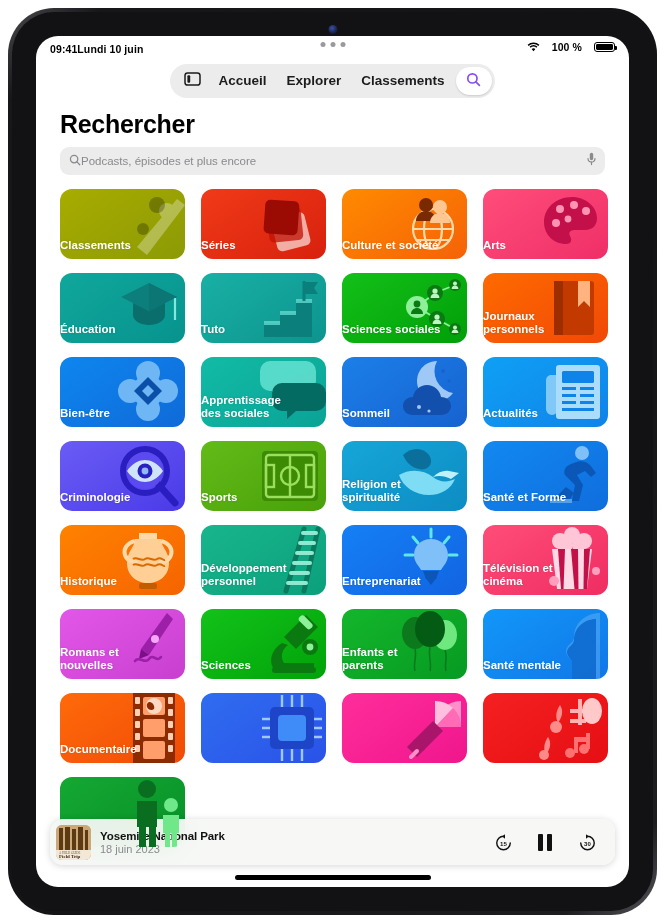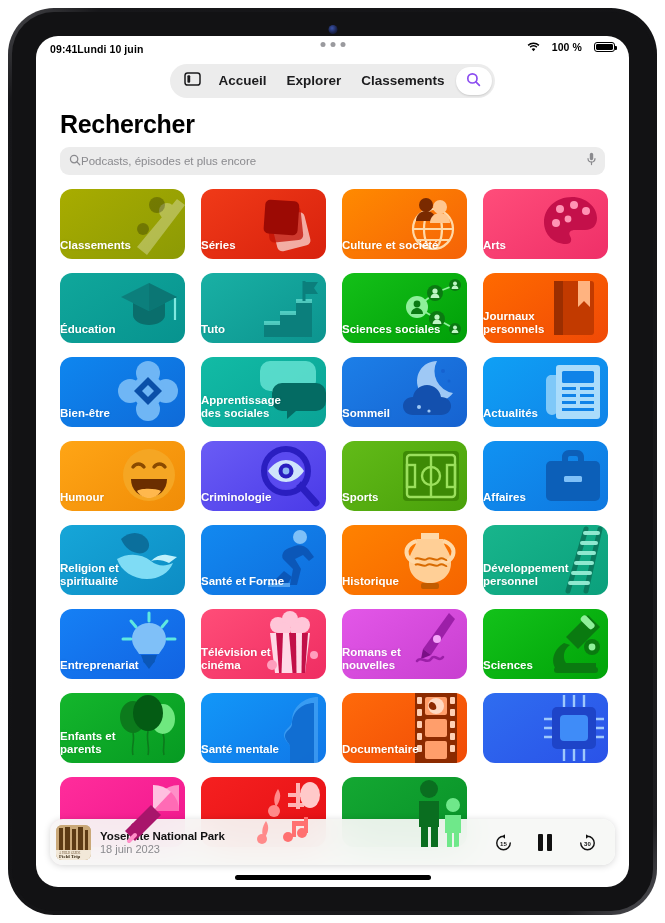--- a/index.html
+++ b/index.html
@@ -416,34 +416,20 @@
                   <rect x="46" y="37" width="14" height="3"></rect>
                   <rect x="28" y="44" width="14" height="3"></rect>
                   <rect x="46" y="44" width="14" height="3"></rect>
                   <rect x="28" y="51" width="32" height="3"></rect>
                 </g>
               </svg>
           </span>
           <span class="label">Actualités</span>
         </div>
 
-        <div class="tile" style="background:linear-gradient(145deg,#ffa515,#f08c07)">
-          <span class="art">
-            <svg viewBox="0 0 74 70">
-                <circle cx="38" cy="34" r="26" fill="#f5a623"></circle>
-                <g stroke="#8a4a00" stroke-width="3.4" fill="none" stroke-linecap="round">
-                  <path d="M22 26c3-4 8-4 11 0"></path>
-                  <path d="M43 26c3-4 8-4 11 0"></path>
-                </g>
-                <path d="M20 38h36c0 11-8 18-18 18s-18-7-18-18z" fill="#6b2e00"></path>
-                <path d="M26 50c3-3 19-3 24 0-3 5-8 7-12 7s-9-2-12-7z" fill="#ffb84d"></path>
-              </svg>
-          </span>
-          <span class="label">Humour</span>
-        </div>
 
         <div class="tile" style="background:linear-gradient(145deg,#6a5cf5,#4a3ae8)">
           <span class="art">
             <svg viewBox="0 0 74 70">
                 <line x1="46" y1="42" x2="64" y2="62" stroke="#2a1ec0" stroke-width="7" stroke-linecap="round"></line>
                 <circle cx="34" cy="30" r="22" fill="none" stroke="#2a1ec0" stroke-width="6"></circle>
                 <circle cx="34" cy="30" r="18" fill="#5a4af0"></circle>
                 <path d="M16 30c5-8 13-11 18-11s13 3 18 11c-5 8-13 11-18 11s-13-3-18-11z" fill="#cfe4fb"></path>
                 <circle cx="34" cy="30" r="7.5" fill="#2a1ec0"></circle>
                 <circle cx="34" cy="30" r="3.4" fill="#8fb8f5"></circle>
@@ -461,30 +447,20 @@
                   <line x1="38" y1="14" x2="38" y2="56"></line>
                   <circle cx="38" cy="35" r="9"></circle>
                   <rect x="14" y="24" width="8" height="22"></rect>
                   <rect x="54" y="24" width="8" height="22"></rect>
                 </g>
               </svg>
           </span>
           <span class="label">Sports</span>
         </div>
 
-        <div class="tile" style="background:linear-gradient(145deg,#1092f2,#0f78e0)">
-          <span class="art">
-            <svg viewBox="0 0 74 70">
-                <path d="M28 16c0-4 3-7 7-7h8c4 0 7 3 7 7v5h-6v-4a2 2 0 0 0-2-2h-6a2 2 0 0 0-2 2v4h-6z" fill="#0c5fb8"></path>
-                <rect x="12" y="20" width="54" height="40" rx="5" fill="#0c5fb8"></rect>
-                <rect x="30" y="35" width="18" height="6" rx="1.5" fill="#7fc0f8"></rect>
-              </svg>
-          </span>
-          <span class="label">Affaires</span>
-        </div>
 
         <div class="tile" style="background:linear-gradient(145deg,#16a6d8,#0d8cc4)">
           <span class="art">
             <svg viewBox="0 0 74 70">
                 <path d="M10 14c8-8 20-8 26 0 4 6 2 12-4 14-8 2-18-4-22-14z" fill="#0b6f9c"></path>
                 <path d="M6 34c10-6 24-6 34 2 6 5 14 6 22 2-4 10-14 16-26 16-14 0-26-8-30-20z" fill="#7fdcf5"></path>
                 <path d="M40 36c6-2 12-1 18 2l8-6-10-2c-5-1-11 1-16 6z" fill="#bff0fb"></path>
               </svg>
           </span>
           <span class="label">Religion et spiritualité</span>

